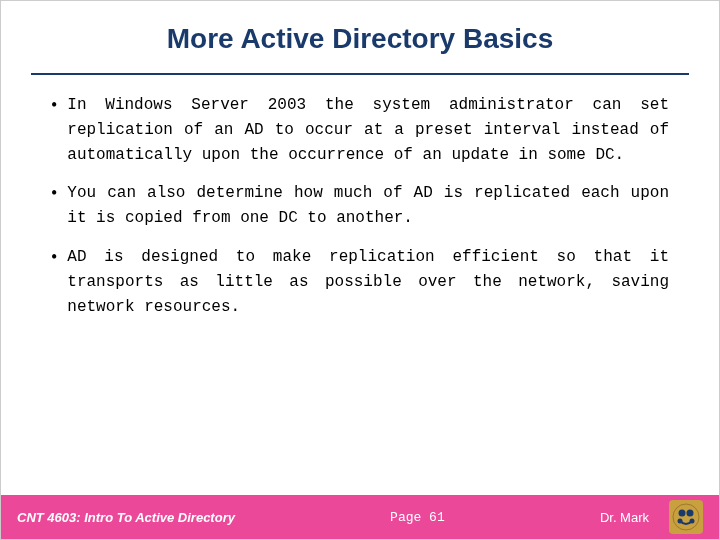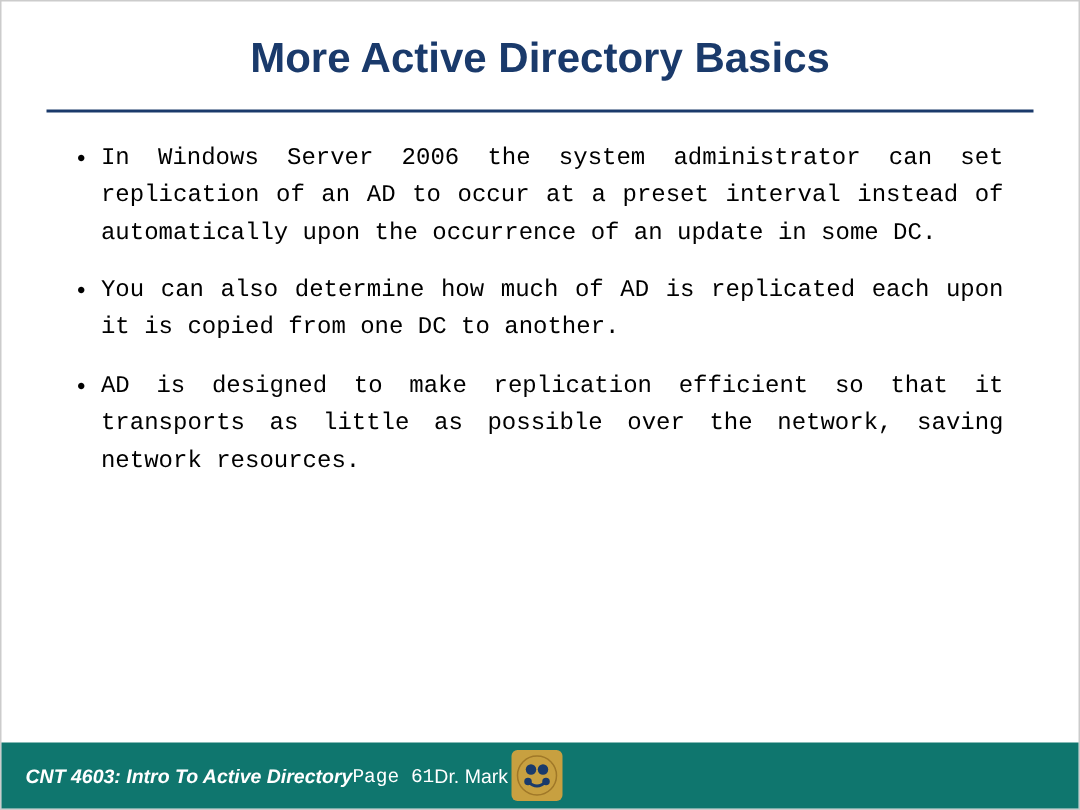--- a/index.html
+++ b/index.html
@@ -60,21 +60,22 @@
       font-size: 16px;
       color: #000000;
       line-height: 1.55;
       text-align: justify;
       font-family: 'Courier New', Courier, monospace;
     }
 
     .slide-footer {
       display: flex;
       align-items: center;
-      background: #0f766e;
+      justify-content: space-between;
+      background: #ec4899;
       padding: 6px 16px;
       height: 44px;
     }
 
     .footer-left {
       color: #ffffff;
       font-size: 13px;
       font-style: italic;
       font-weight: bold;
       font-family: Arial, Helvetica, sans-serif;
@@ -85,21 +86,21 @@
       font-size: 13px;
       font-family: Liberation Mono, monospace;
     }
 
     .footer-right {
       color: #ffffff;
       font-size: 13px;
       font-family: Arial, Helvetica, sans-serif;
       display: flex;
       align-items: center;
-      gap: 2px;
+      gap: 20px;
     }
 
     .footer-logo {
       width: 34px;
       height: 34px;
       background: #c8a040;
       border-radius: 4px;
       display: flex;
       align-items: center;
       justify-content: center;
@@ -118,21 +119,21 @@
 
 <div class="slide-container">
   <h1 class="slide-title">More Active Directory Basics</h1>
 
   <hr class="divider-line">
 
   <div class="slide-content">
 
     <div class="bullet-item">
       <span class="bullet-dot">•</span>
-      <span class="bullet-text">In Windows Server 2006 the system administrator can set replication of an AD to occur at a preset interval instead of automatically upon the occurrence of an update in some DC.</span>
+      <span class="bullet-text">In Windows Server 2003 the system administrator can set replication of an AD to occur at a preset interval instead of automatically upon the occurrence of an update in some DC.</span>
     </div>
 
     <div class="bullet-item">
       <span class="bullet-dot">•</span>
       <span class="bullet-text">You can also determine how much of AD is replicated each upon it is copied from one DC to another.</span>
     </div>
 
     <div class="bullet-item">
       <span class="bullet-dot">•</span>
       <span class="bullet-text">AD is designed to make replication efficient so that it transports as little as possible over the network, saving network resources.</span>

